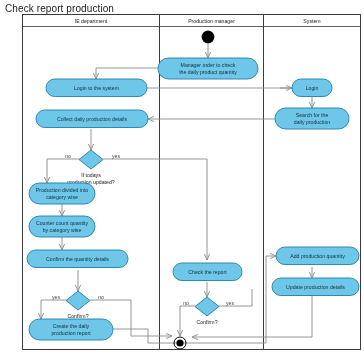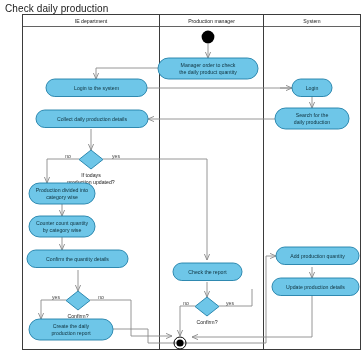--- a/index.html
+++ b/index.html
@@ -18,21 +18,21 @@
   .dec{fill:#6ec6e8;stroke:#1f7fa8;stroke-width:0.9;}
   .flow{fill:none;stroke:#8a8a8a;stroke-width:0.9;}
   .node-solid{fill:#000000;}
   .ring{fill:none;stroke:#000000;stroke-width:1;}
 </style>
 </head>
 <body>
 
 <div id="stage">
 
-  <div id="title">Check daily production</div>
+  <div id="title">Check report production</div>
 
   <svg width="364" height="360" viewBox="0 0 364 360">
     <defs>
       <marker id="arr" markerWidth="7" markerHeight="7" refX="6" refY="2.6" orient="auto" markerUnits="userSpaceOnUse">
         <path d="M0,0 L6,2.6 L0,5.2" fill="none" stroke="#8a8a8a" stroke-width="0.9"></path>
       </marker>
     </defs>
 
     <g>
       <rect class="frame" x="22.5" y="14.5" width="338" height="335"></rect>

